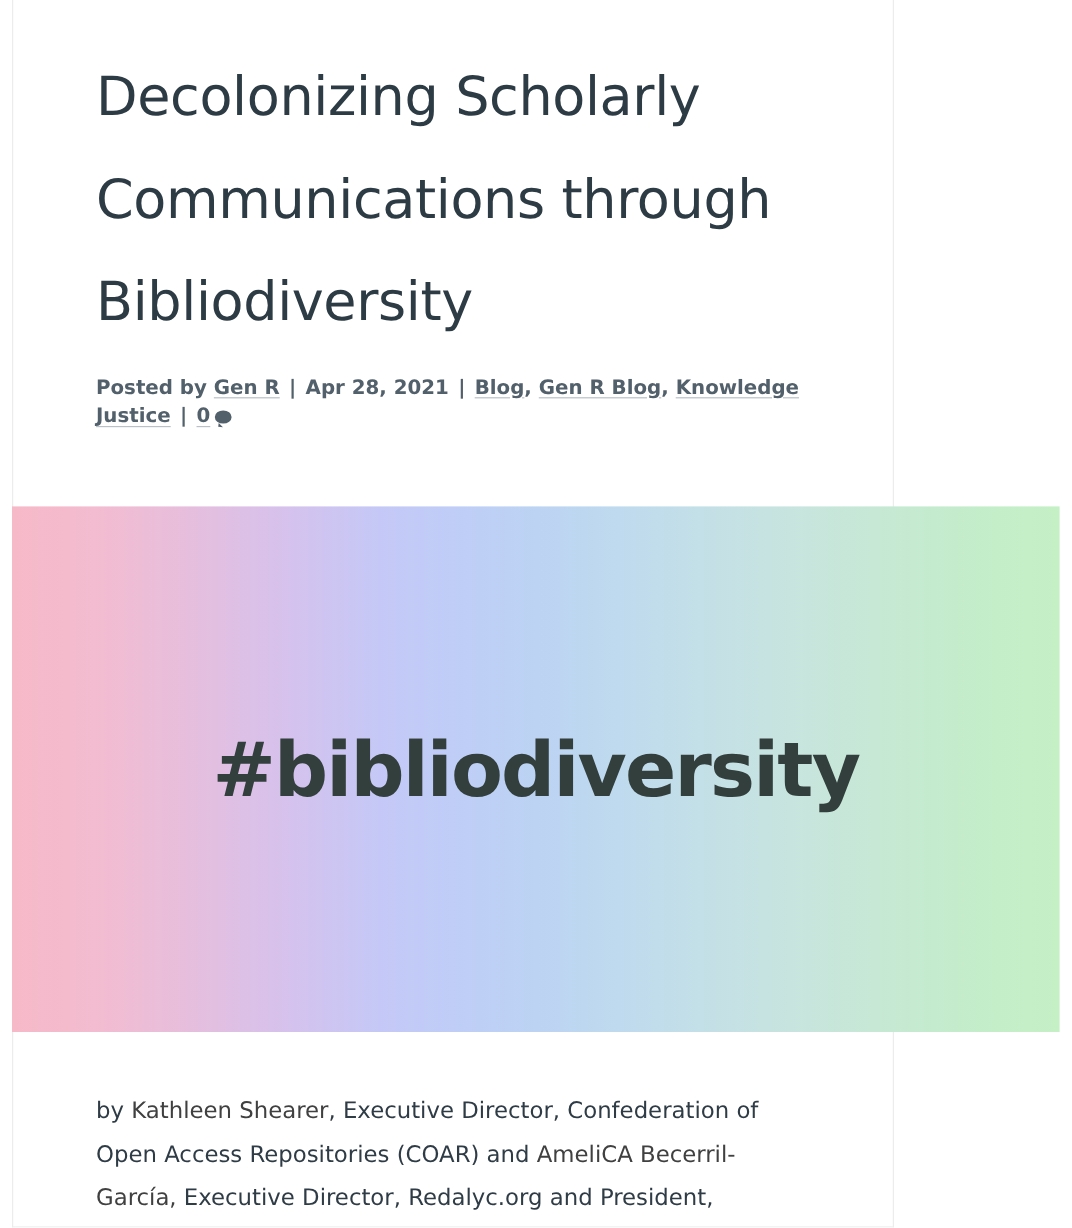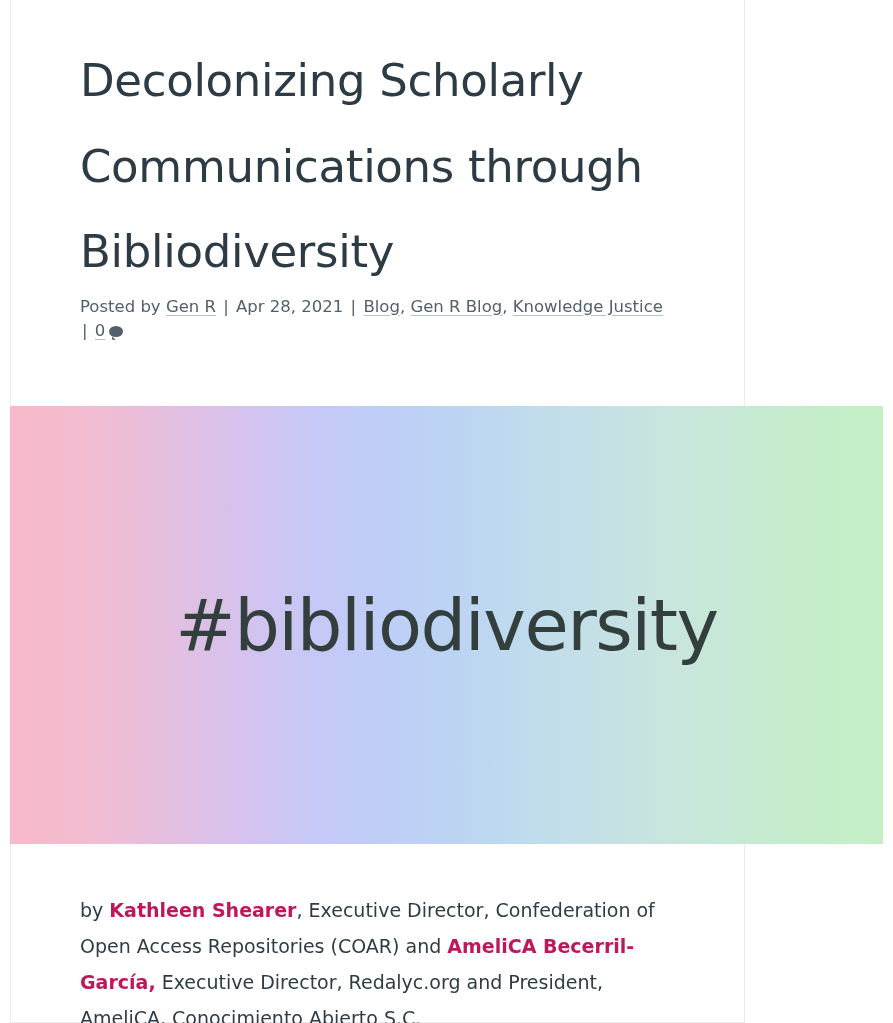--- a/index.html
+++ b/index.html
@@ -56,25 +56,25 @@
     margin: 0;
     font-size: 45px;
     line-height: 1.9;
     font-weight: 400;
     letter-spacing: -0.3px;
     color: #2d3b45;
     font-family: "DejaVu Sans", "Liberation Sans", sans-serif;
   }
 
   .post-meta {
-    margin-top: 0;
+    margin-top: 16px;
     font-size: 16.5px;
     line-height: 1.5;
     color: #52606b;
-    font-weight: 400;
+    font-weight: 700;
   }
 
   .post-meta a {
     color: #52606b;
     text-decoration: underline;
     text-underline-offset: 3px;
     text-decoration-color: #b9c1c7;
   }
 
   .meta-sep {
@@ -131,23 +131,23 @@
       #c8e5dd 76%,
       #c5ead0 86%,
       #c3eec8 94%,
       #c5f0c6 100%);
     display: flex;
     align-items: center;
     justify-content: center;
   }
 
   .featured-wordmark {
-    font-size: 72px;
+    font-size: 63px;
     line-height: 1;
-    font-weight: 400;
+    font-weight: 700;
     letter-spacing: -1.5px;
     color: #333f3c;
     font-family: "DejaVu Sans", "Liberation Sans", sans-serif;
     white-space: nowrap;
   }
 
   
   .article-body {
     padding: 48px 80px 0 80px;
     box-sizing: border-box;
@@ -155,22 +155,22 @@
 
   .byline {
     margin: 0;
     font-size: 19px;
     line-height: 1.9;
     color: #2f3c46;
     font-weight: 400;
   }
 
   .byline strong {
-    font-weight: 700;
-    color: #be185d;
+    font-weight: 400;
+    color: #404040;
   }
 
   .bottom-rule {
     position: absolute;
     left: 10px;
     right: 10px;
     bottom: 0;
     height: 1px;
     background: #ececec;
   }

